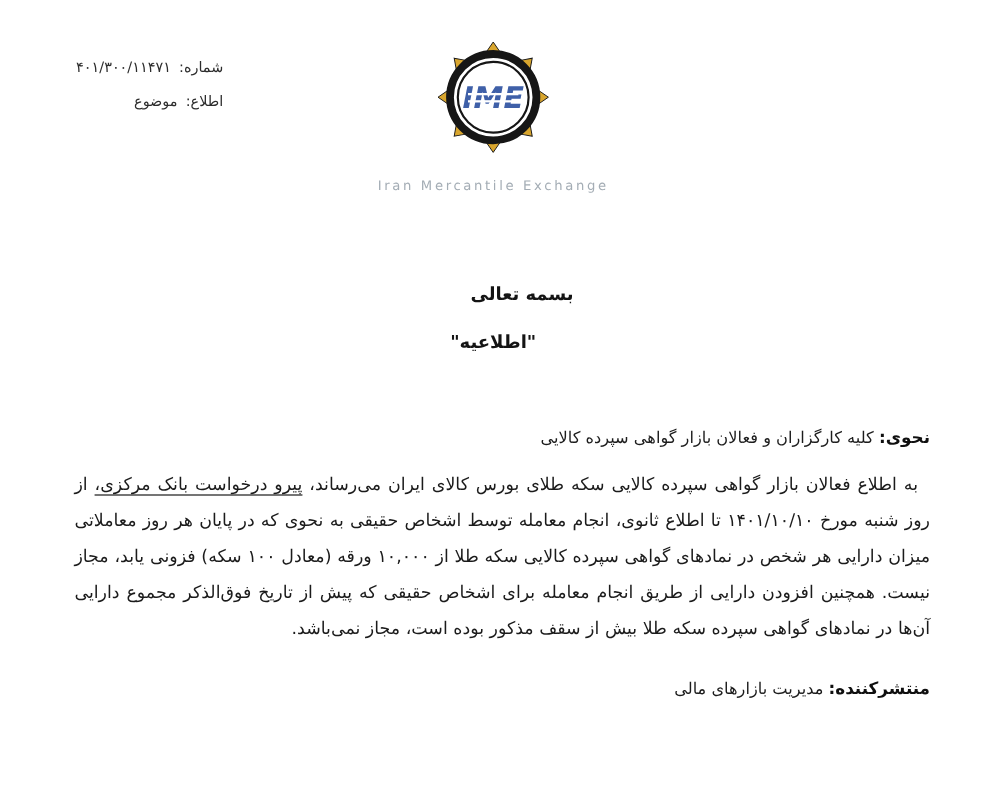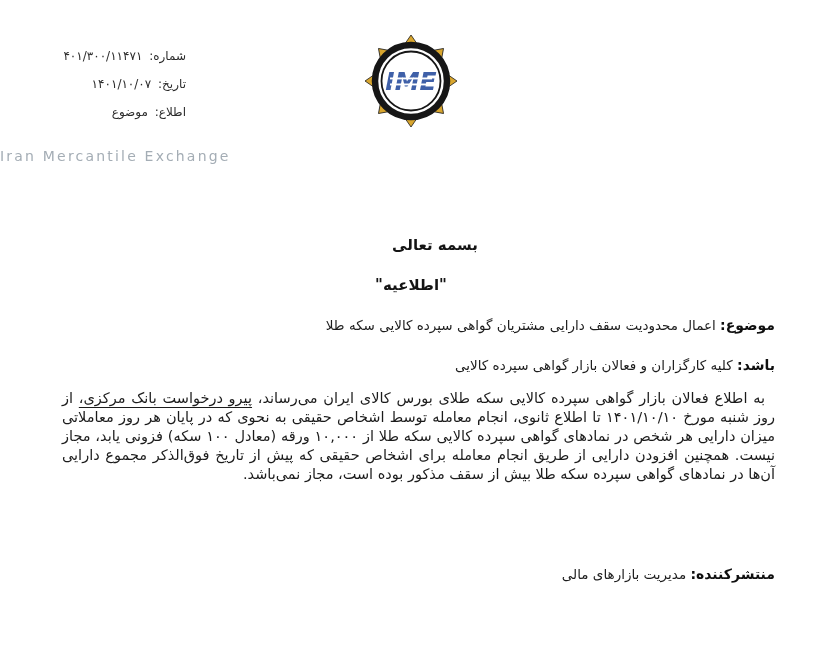--- a/index.html
+++ b/index.html
@@ -47,22 +47,22 @@
     font-size: 15px;
     font-weight: 700;
     color: #66737f;
     letter-spacing: 0.2px;
   }
   .company-en {
     position: absolute;
     top: 148px;
     left: 0;
     width: 100%;
-    text-align: left;
-    font-size: 14px;
+    text-align: center;
+    font-size: 11px;
     color: #a4adb5;
     letter-spacing: 2.2px;
   }
   
   .basmala, .notice-title {
     position: absolute;
     left: 0;
     width: 100%;
     text-align: center;
     direction: rtl;
@@ -90,42 +90,38 @@
   .main-paragraph {
     position: absolute;
     top: 389px;
     right: 47px;
     left: 62px;
     margin: 0;
     direction: rtl;
     text-align: justify;
     text-indent: 10px;
     font-size: 14.5px;
-    line-height: 19px;
+    line-height: 30px;
     color: #1b1b1b;
   }
   .underlined {
     text-decoration: underline;
     text-decoration-thickness: 1.4px;
     text-underline-offset: 4px;
   }
 </style>
 </head>
 <body>
 
 <div class="page">
 
   <div class="meta">
     <div>
       <span class="lbl">شماره:</span>
       <span>۴۰۱/۳۰۰/۱۱۴۷۱</span>
-    </div>
-    <div>
-      <span class="lbl">تاریخ:</span>
-      <span>۱۴۰۱/۱۰/۰۷</span>
     </div>
     <div>
       <span class="lbl">اطلاع:</span>
       <span>موضوع</span>
     </div>
   </div>
 
   <svg class="logo-svg" viewBox="0 0 96 96" aria-hidden="true">
 
     <g fill="#D9A62E" stroke="#1a1a1a" stroke-width="0.8">
@@ -146,27 +142,23 @@
 
     <rect x="27" y="44.5" width="42" height="1.9" fill="#ffffff"></rect>
     <rect x="27" y="50.5" width="42" height="1.9" fill="#ffffff"></rect>
   </svg>
 
   <div class="company-en">Iran Mercantile Exchange</div>
 
   <div class="basmala">بسمه تعالی</div>
   <div class="notice-title">"اطلاعیه"</div>
 
-  <div class="line subject-line">
-    <b>موضوع:</b>
-    <span>اعمال محدودیت سقف دارایی مشتریان گواهی سپرده کالایی سکه طلا</span>
-  </div>
 
   <div class="line addressee-line">
-    <b>باشد:</b>
+    <b>نحوی:</b>
     <span>کلیه کارگزاران و فعالان بازار گواهی سپرده کالایی</span>
   </div>
 
   <p class="main-paragraph"><span>به اطلاع فعالان بازار گواهی سپرده کالایی سکه طلای بورس کالای ایران می‌رساند، </span><span class="underlined">پیرو درخواست بانک مرکزی،</span><span> از روز شنبه مورخ ۱۴۰۱/۱۰/۱۰ تا اطلاع ثانوی، انجام معامله توسط اشخاص حقیقی به نحوی که در پایان هر روز معاملاتی میزان دارایی هر شخص در نمادهای گواهی سپرده کالایی سکه طلا از ۱۰,۰۰۰ ورقه (معادل ۱۰۰ سکه) فزونی یابد، مجاز نیست. همچنین افزودن دارایی از طریق انجام معامله برای اشخاص حقیقی که پیش از تاریخ فوق‌الذکر مجموع دارایی آن‌ها در نمادهای گواهی سپرده سکه طلا بیش از سقف مذکور بوده است، مجاز نمی‌باشد.</span></p>
 
   <div class="line publisher-line">
     <b>منتشرکننده:</b>
     <span>مدیریت بازارهای مالی</span>
   </div>
 

